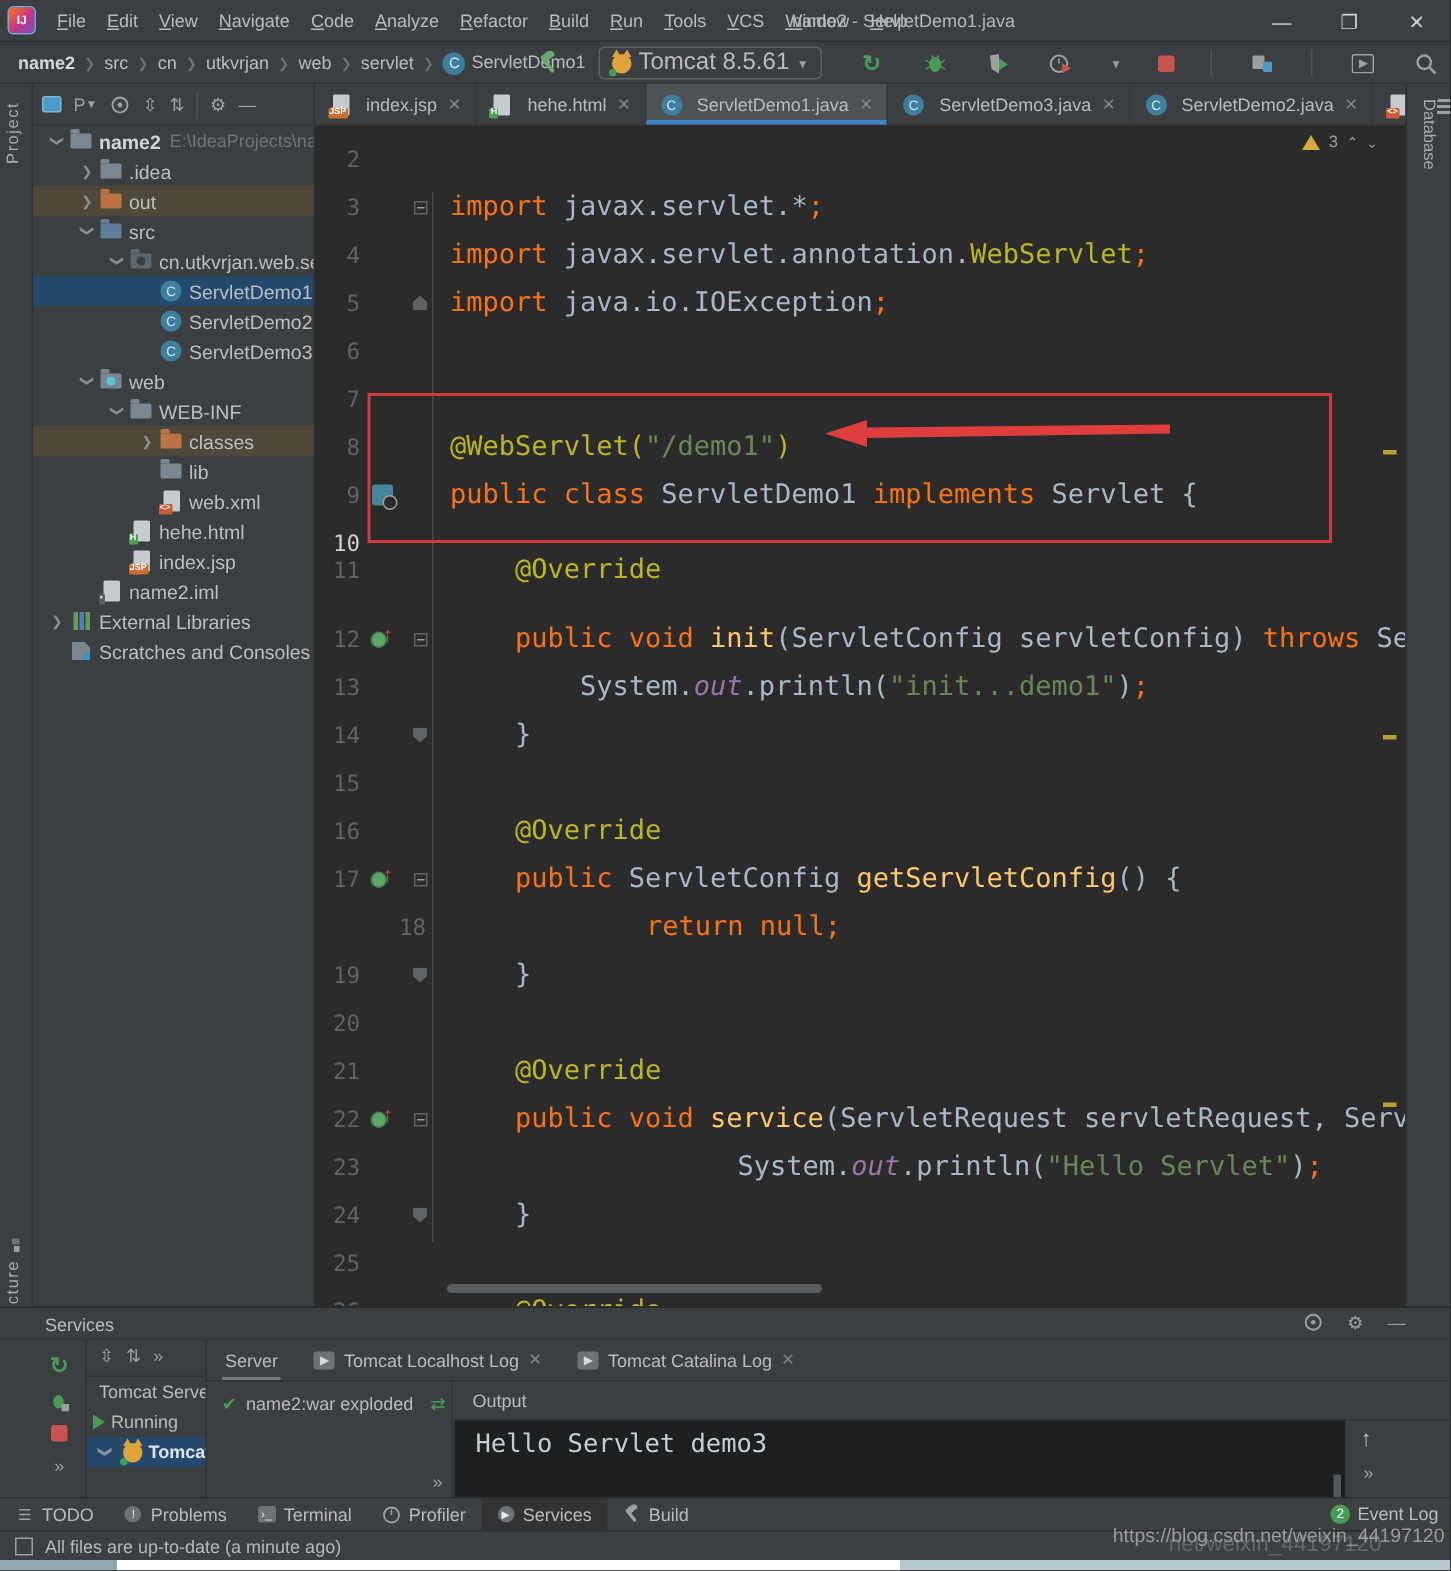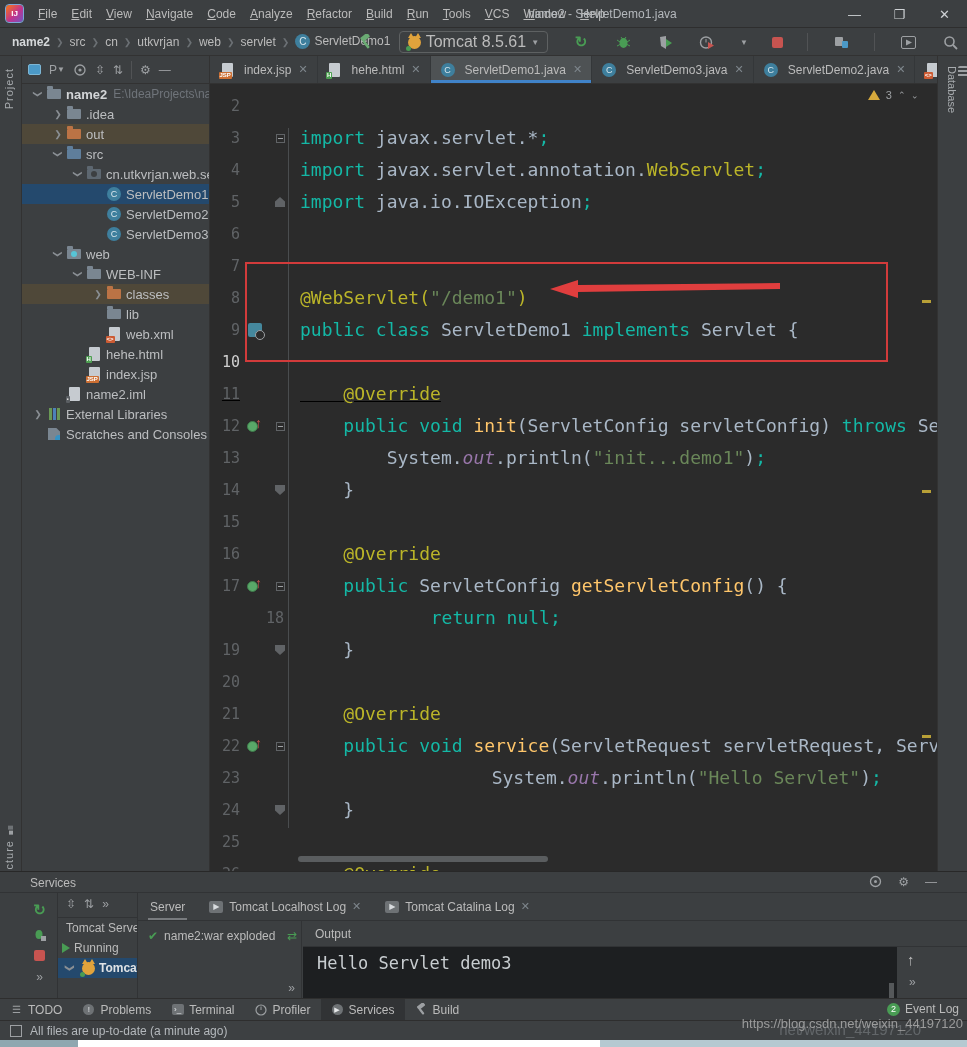--- a/index.html
+++ b/index.html
@@ -92,21 +92,21 @@
   .etab.active::after { content:""; position:absolute; left:0; right:0; bottom:0; height:3px; background:#4083c9; }
   .etab .x { color:#7e868c; font-size:11px; margin-left:2px; }
   .etab .ic-class { width:14px; height:14px; font-size:9px; margin-right:0; }
   #code-area { position:absolute; left:0; top:28px; width:727px; height:787px; overflow:hidden; }
   .code-line { position:absolute; left:0; height:32px; width:727px; display:flex; align-items:center; }
   .ln { width:30px; text-align:right; color:#606366; font:15px "DejaVu Sans Mono", monospace; flex:none; }
   .ln.caret { color:#d0d0d0; }
   .mk { width:30px; flex:none; display:flex; justify-content:center; align-items:center; }
   .fold { width:20px; flex:none; display:flex; justify-content:center; align-items:center; }
   .code-text { font:18px/32px "DejaVu Sans Mono", monospace; white-space:pre; overflow:hidden; flex:1; padding-left:10px; }
-  .tk-kw { color:#14b8a6; } .tk-d { color:#a9b7c6; } .tk-ann { color:#bbb529; }
+  .tk-kw { color:#f97316; } .tk-d { color:#a9b7c6; } .tk-ann { color:#bbb529; }
   .tk-str { color:#6a8759; } .tk-m { color:#ffc66b; } .tk-f { color:#9876aa; font-style:italic; }
   .ovr { position:relative; width:16px; height:16px; }
   .ovr i { position:absolute; left:0; top:3px; width:11px; height:11px; border-radius:50%; background:#59a869; border:1px solid #3f7d4c; }
   .ovr b { position:absolute; left:8px; top:-3px; color:#c75450; font-size:14px; font-weight:bold; }
   .impl-ic { width:14px; height:14px; background:#45889d; border-radius:2px; position:relative; }
   .impl-ic i { position:absolute; right:-3px; bottom:-3px; width:10px; height:10px; border-radius:50%; background:#2b2b2b; border:1px solid #9da0a3; }
   .fold-minus { width:9px; height:9px; border:1px solid #606366; background:#2b2b2b; position:relative; }
   .fold-minus::after { content:""; position:absolute; left:1px; right:1px; top:3px; height:1px; background:#9da0a3; }
   .fold-up { width:10px; height:10px; background:#606366; clip-path:polygon(50% 0,100% 45%,100% 100%,0 100%,0 45%); }
   .fold-down { width:10px; height:10px; background:#606366; clip-path:polygon(0 0,100% 0,100% 55%,50% 100%,0 55%); }
@@ -586,21 +586,21 @@
             </span>
             <span class="fold"></span>
             <span class="code-text"><span class="tk-kw">public class</span><span class="tk-d"> ServletDemo1 </span><span class="tk-kw">implements</span><span class="tk-d"> Servlet {</span></span>
           </div>
           <div class="code-line" style="top: 262px;">
             <span class="ln caret">10</span>
             <span class="mk"></span>
             <span class="fold"></span>
             <span class="code-text"></span>
           </div>
-          <div class="code-line" style="top: 294px; text-decoration: underline;">
+          <div class="code-line" style="top: 280px;">
             <span class="ln">11</span>
             <span class="mk"></span>
             <span class="fold"></span>
             <span class="code-text"><span class="tk-ann">    @Override</span></span>
           </div>
           <div class="code-line" style="top: 326px;">
             <span class="ln">12</span>
             <span class="mk">
               <span class="ovr">
                 <i></i>

